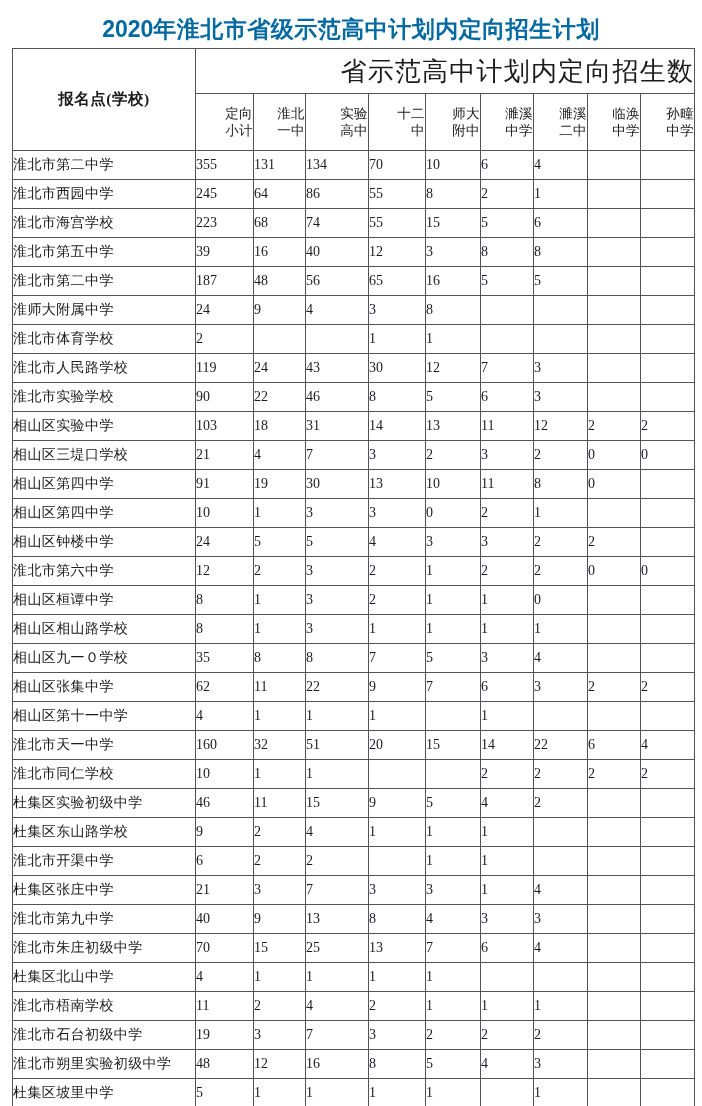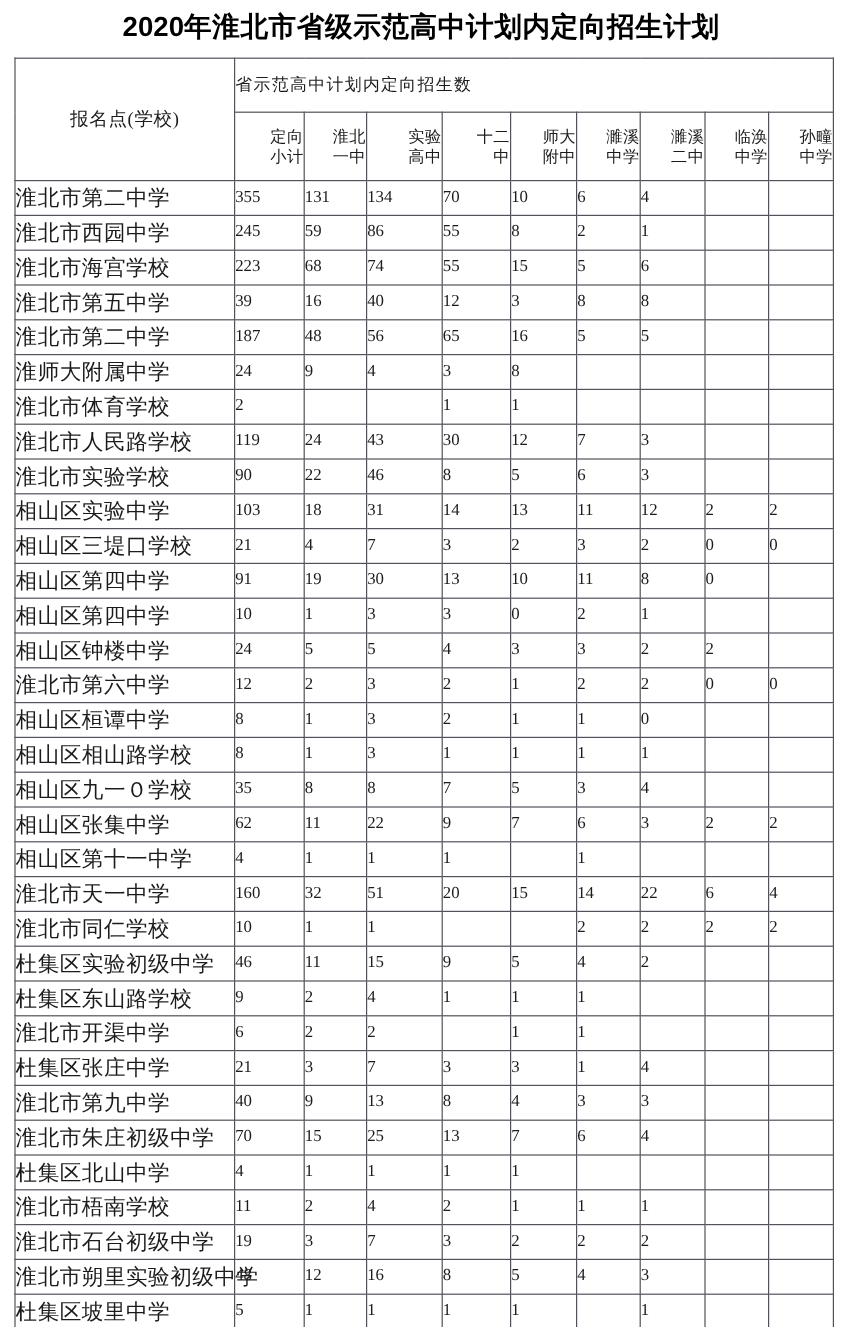--- a/index.html
+++ b/index.html
@@ -18,22 +18,22 @@
     height:1106px;
     box-sizing:border-box;
   }
   #doc-title{
     margin:0;
     padding-top:10px;
     text-align:center;
     font-size:23px;
     font-weight:bold;
     letter-spacing:0.5px;
-    line-height:24px;
-    color:#000000;
+    line-height:38px;
+    color:#0369a1;
     font-family:"Liberation Serif","DejaVu Serif",serif;
   }
   #doc-title .yr{
     font-family:"Liberation Sans","DejaVu Sans",sans-serif;
     font-weight:bold;
     letter-spacing:0px;
   }
 
   .table-wrap{
     position:absolute;
@@ -51,48 +51,48 @@
   table.plan td{
     border:1px solid #50535a;
     padding:0;
     margin:0;
     color:#1b1b1b;
   }
   
   th.school-head{
     width:183px;
     font-size:15.5px;
-    font-weight:normal;
+    font-weight:bold;
     text-align:center;
     vertical-align:middle;
     letter-spacing:0.5px;
     font-family:"Liberation Serif","DejaVu Serif",serif;
   }
   th.group-head{
     height:44px;
-    font-size:14px;
+    font-size:26px;
     font-weight:normal;
-    text-align:left;
+    text-align:right;
     vertical-align:middle;
     letter-spacing:1.2px;
   }
   th.col-head{
     height:56px;
     font-size:13.5px;
     font-weight:normal;
     text-align:right;
     vertical-align:middle;
     line-height:17px;
     letter-spacing:0.4px;
   }
   th.col-head span{display:block;}
 
   td.school{
     height:28px;
-    font-size:18px;
+    font-size:14px;
     text-align:left;
     padding-left:9px;
     vertical-align:middle;
     letter-spacing:0.4px;
     white-space:nowrap;
   }
   td.num{
     height:28px;
     font-size:14px;
     text-align:left;
@@ -187,21 +187,21 @@
             <td class="num">70</td>
             <td class="num">10</td>
             <td class="num">6</td>
             <td class="num">4</td>
             <td class="num"></td>
             <td class="num"></td>
           </tr>
           <tr>
             <td class="school">淮北市西园中学</td>
             <td class="num">245</td>
-            <td class="num">59</td>
+            <td class="num">64</td>
             <td class="num">86</td>
             <td class="num">55</td>
             <td class="num">8</td>
             <td class="num">2</td>
             <td class="num">1</td>
             <td class="num"></td>
             <td class="num"></td>
           </tr>
           <tr>
             <td class="school">淮北市海宫学校</td>

